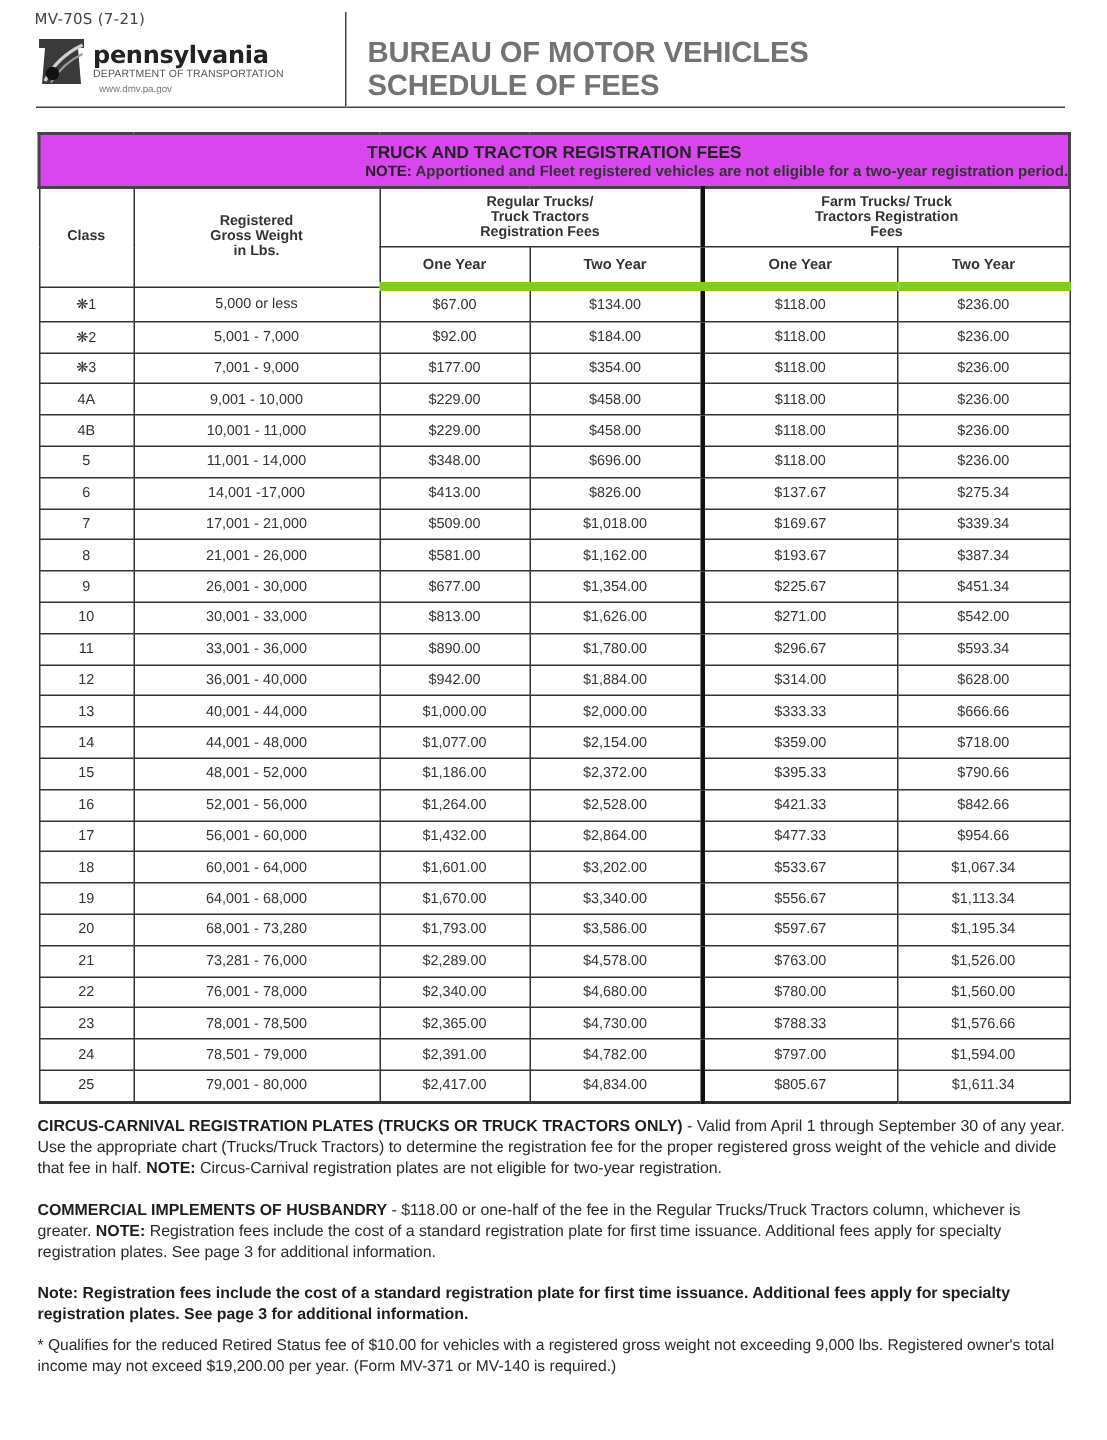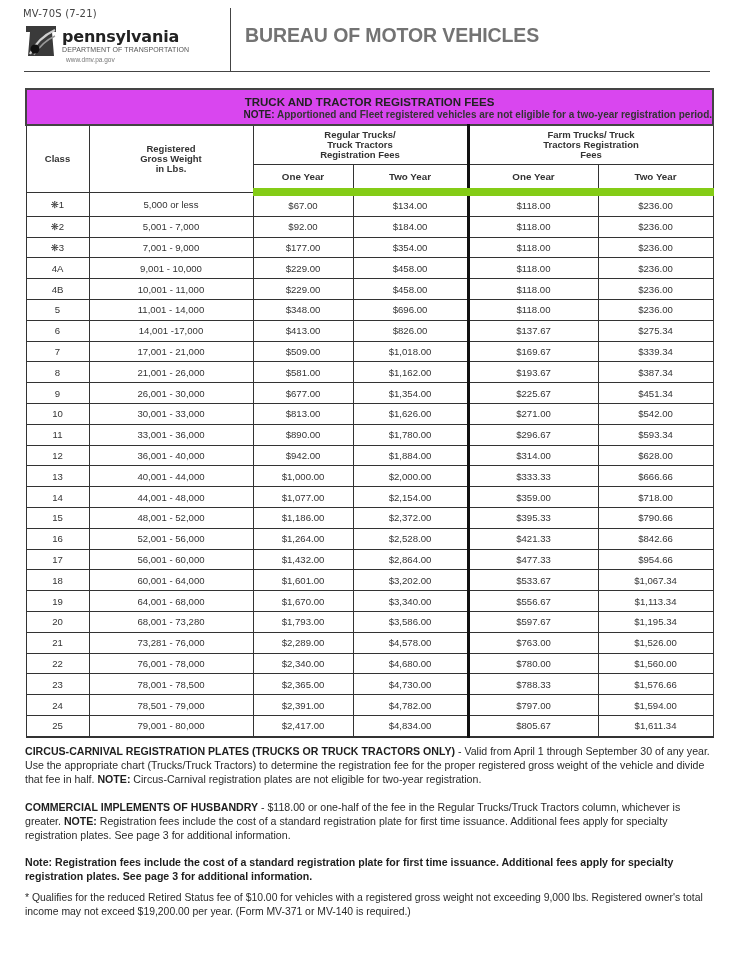--- a/index.html
+++ b/index.html
@@ -21,21 +21,21 @@
   table.fees td, table.fees th { border: 1px solid #333; text-align: center; padding: 0; }
   .banner { background: #d946ef; height: 34px; border: 2px solid #444 !important; }
   .banner-title { font-weight: bold; font-size: 11.5px; color: #222; display: block; margin-top: 2px; }
   .banner-note { font-size: 10px; color: #333; display: block; margin-top: 1px; text-align: right; }
   .banner-note b { color: #222; }
   th.h { font-size: 9.5px; font-weight: bold; color: #333; line-height: 10px; }
   th.grp { height: 38px; vertical-align: middle; padding-top: 2px; }
   th.yr { height: 23px; font-size: 9.8px; }
   .thick-left { border-left: 3px solid #111 !important; }
   tr.row td { height: 19.8px; }
-  tr.head-last th { border-bottom: 8px solid #84cc16; }
+  tr.head-last th { border-bottom: 6px solid #84cc16; }
   tr.row:last-child td { border-bottom: 2px solid #333; }
 
   .notes { position: absolute; left: 25px; width: 690px; font-size: 10.6px; line-height: 14.2px; color: #2a2a2a; }
   .notes b { color: #1e1e1e; }
   .n1 { top: 744px; }
   .n2 { top: 800px; }
   .n3 { top: 855px; font-weight: bold; color: #1e1e1e; }
   .n4 { top: 891px; font-size: 10.4px; }
 </style>
 </head>
@@ -54,20 +54,21 @@
   <div class="logo-dept">DEPARTMENT OF TRANSPORTATION</div>
   <div class="logo-url">www.dmv.pa.gov</div>
 </div>
 
 <div class="header-divider-v"></div>
 <div class="header-rule-left"></div>
 <div class="header-rule-right"></div>
 
 <div class="title">
   <div>BUREAU OF MOTOR VEHICLES</div>
+  <div>SCHEDULE OF FEES</div>
 </div>
 
 <table class="fees">
   <colgroup>
     <col style="width:63px">
       <col style="width:164px">
       <col style="width:100px">
       <col style="width:115px">
       <col style="width:130px">
       <col style="width:115px">

